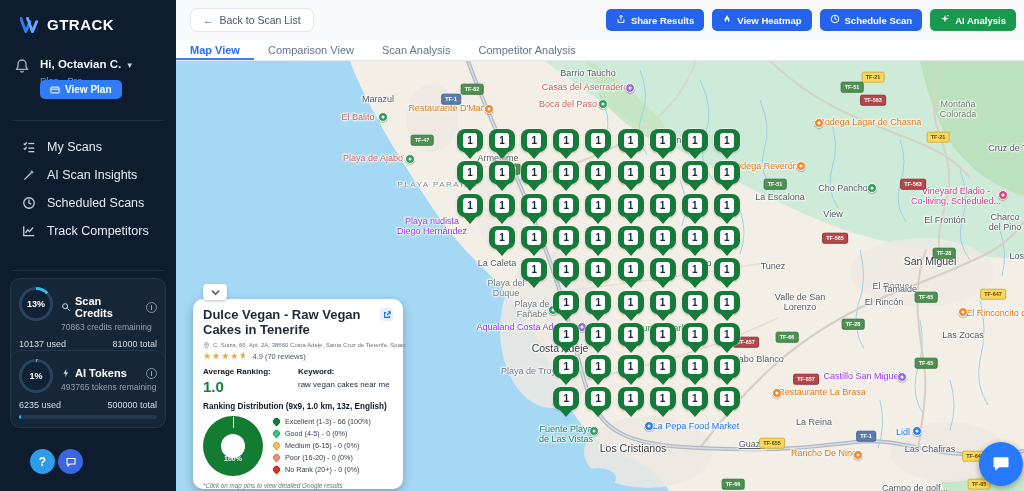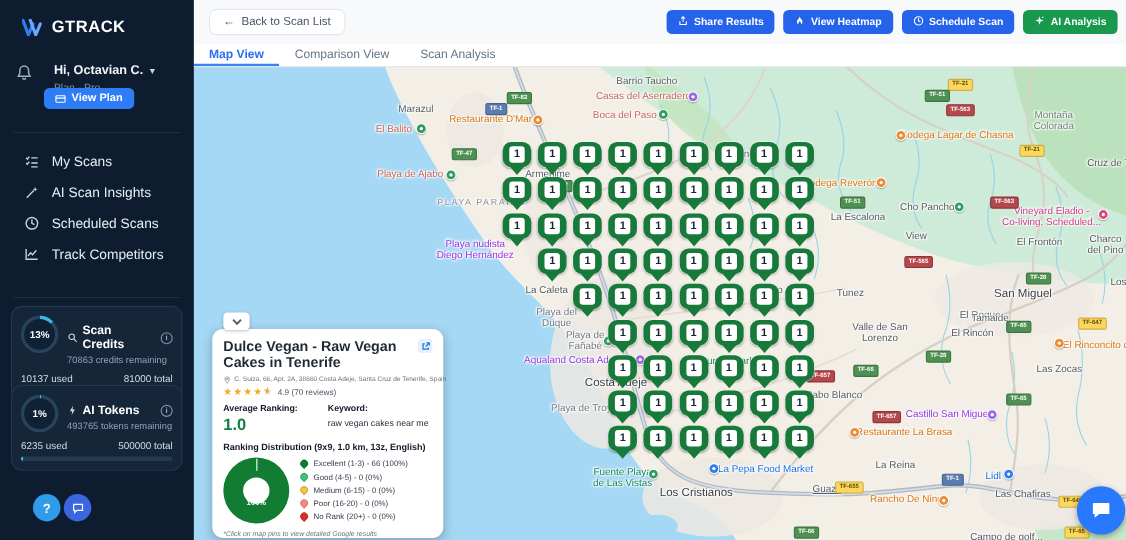--- a/index.html
+++ b/index.html
@@ -4,21 +4,21 @@
 <style>
   * { margin:0; padding:0; box-sizing:border-box; }
   html,body { width:1024px; height:491px; overflow:hidden; }
   body { font-family:"Liberation Sans",sans-serif; background:#0d1b2c; position:relative; }
 
   
   #sidebar { position:absolute; left:0; top:0; width:176px; height:491px; background:#0d1c2e; color:#e8eef5; z-index:50; }
   .logo-row { position:absolute; left:20px; top:16px; display:flex; align-items:center; gap:7px; }
   .logo-mark { width:20px; height:16px; }
   .logo-text { font-size:15px; font-weight:bold; letter-spacing:.5px; color:#fff; }
-  .profile { position:absolute; left:14px; top:54px; display:flex; gap:19px; }
+  .profile { position:absolute; left:14px; top:54px; display:flex; gap:10px; }
   .bell { width:16px; height:16px; margin-top:4px; color:#9fb0c2; }
   .greeting { font-size:11.5px; font-weight:bold; color:#f1f5f9; }
   .greet-caret { font-size:8px; color:#cbd5e1; }
   .plan { font-size:9.5px; color:#7f93a8; margin-top:3px; }
   .view-plan { position:absolute; left:40px; top:80px; height:19px; padding:0 10px; background:#2e7df6; border:none; border-radius:5px; color:#fff; font-size:10px; font-weight:bold; display:flex; align-items:center; gap:5px; cursor:pointer; }
   .view-plan svg { width:10px; height:10px; }
   .sb-divider { position:absolute; left:12px; right:12px; height:1px; background:rgba(255,255,255,.09); }
   #nav { position:absolute; left:0; top:133px; width:176px; }
   .nav-item { display:flex; align-items:center; gap:11px; padding:7px 22px; font-size:12.5px; color:#e6edf5; cursor:pointer; }
   .nicon { width:14px; height:14px; color:#c6d2de; display:inline-flex; }
@@ -277,20 +277,21 @@
             <circle cx="19" cy="4" r="1.6"></circle>
           </svg></span>
         <span>AI Analysis</span>
       </button>
     </div>
 </div>
 <div id="tabsbar">
     <div class="tab active">Map View</div>
     <div class="tab">Comparison View</div>
     <div class="tab">Scan Analysis</div>
+    <div class="tab">Competitor Analysis</div>
   </div>
 
 <div id="map">
   <svg class="base" width="848" height="430" viewBox="176 61 848 430">
     <rect x="176" y="61" width="848" height="430" fill="#a5d8f4"></rect>
 
     <path d="M350,61 C356,78 366,98 378,120 C392,146 404,164 418,186 C432,208 446,228 460,244 C474,260 488,272 500,286 C512,300 522,312 530,326 C540,342 546,356 552,370 C560,388 566,402 574,414 C584,430 596,440 610,448 C624,455 640,461 650,469 C658,476 665,483 669,491 L1024,491 L1024,61 Z" fill="#f3efe6"></path>
 
     <path d="M545,61 C560,73 582,89 606,105 C640,127 676,149 714,169 C754,191 798,213 842,229 C888,245 952,257 1024,259 L1024,61 Z" fill="#cdebd8"></path>
     <path d="M590,61 C610,75 632,91 650,109 C664,123 672,135 668,145 C650,141 628,127 612,111 C598,97 590,79 586,61 Z" fill="#c2e5c0" opacity=".85"></path>
@@ -434,21 +435,21 @@
       <div class="map-label town" style="left: 769px; top: 160px;">
         <div>El Frontón</div>
       </div>
       <div class="map-label town" style="left: 829px; top: 162px;">
         <div>Charco</div>
         <div>del Pino</div>
       </div>
       <div class="map-label town" style="left: 845px; top: 196px;">
         <div>Los E</div>
       </div>
-      <div class="map-label town big" style="left: 754px; top: 207px;">
+      <div class="map-label town big" style="left: 754px; top: 201px;">
         <div>San Miguel</div>
       </div>
       <div class="map-label town" style="left: 690px; top: 226px; margin-left: 25px;">
         <div>El Roque</div>
       </div>
       <div class="map-label town" style="left: 724px; top: 229px;">
         <div>Tamaide</div>
       </div>
       <div class="map-label town" style="left: 708px; top: 242px;">
         <div>El Rincón</div>

